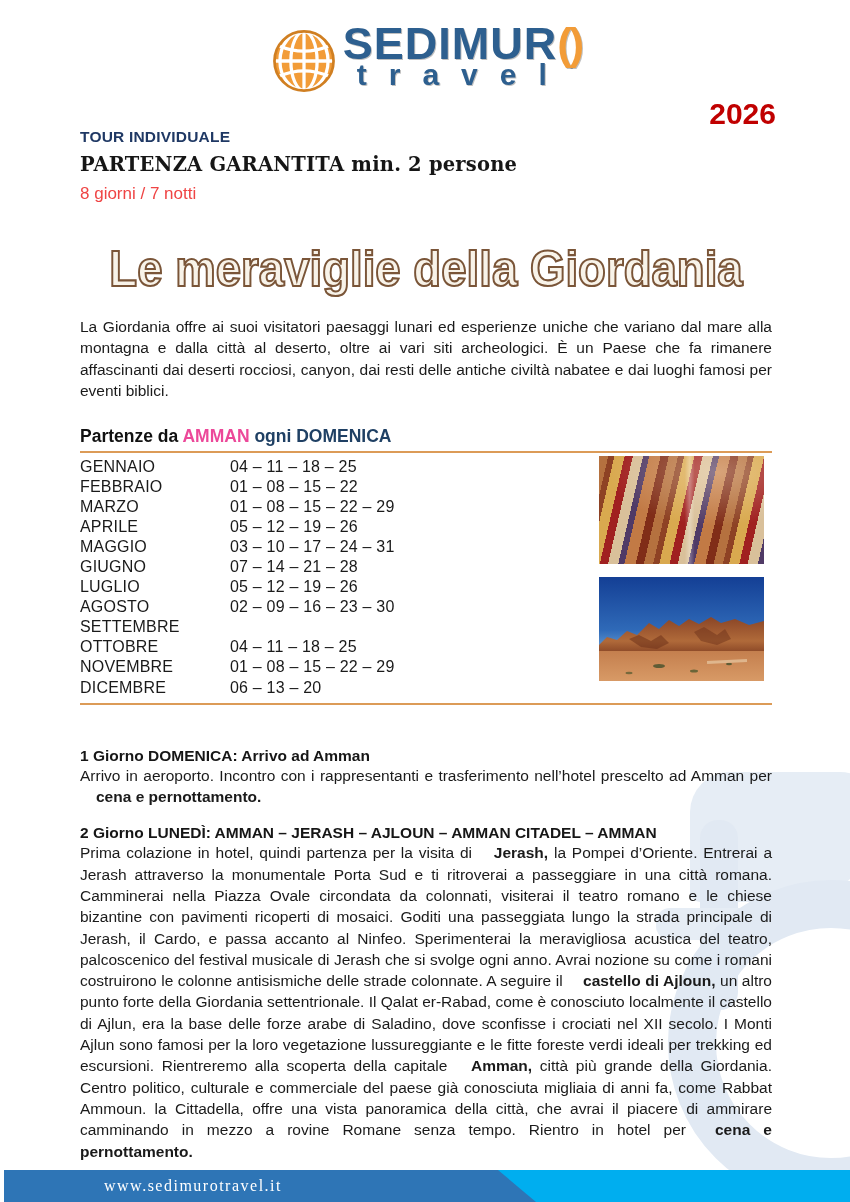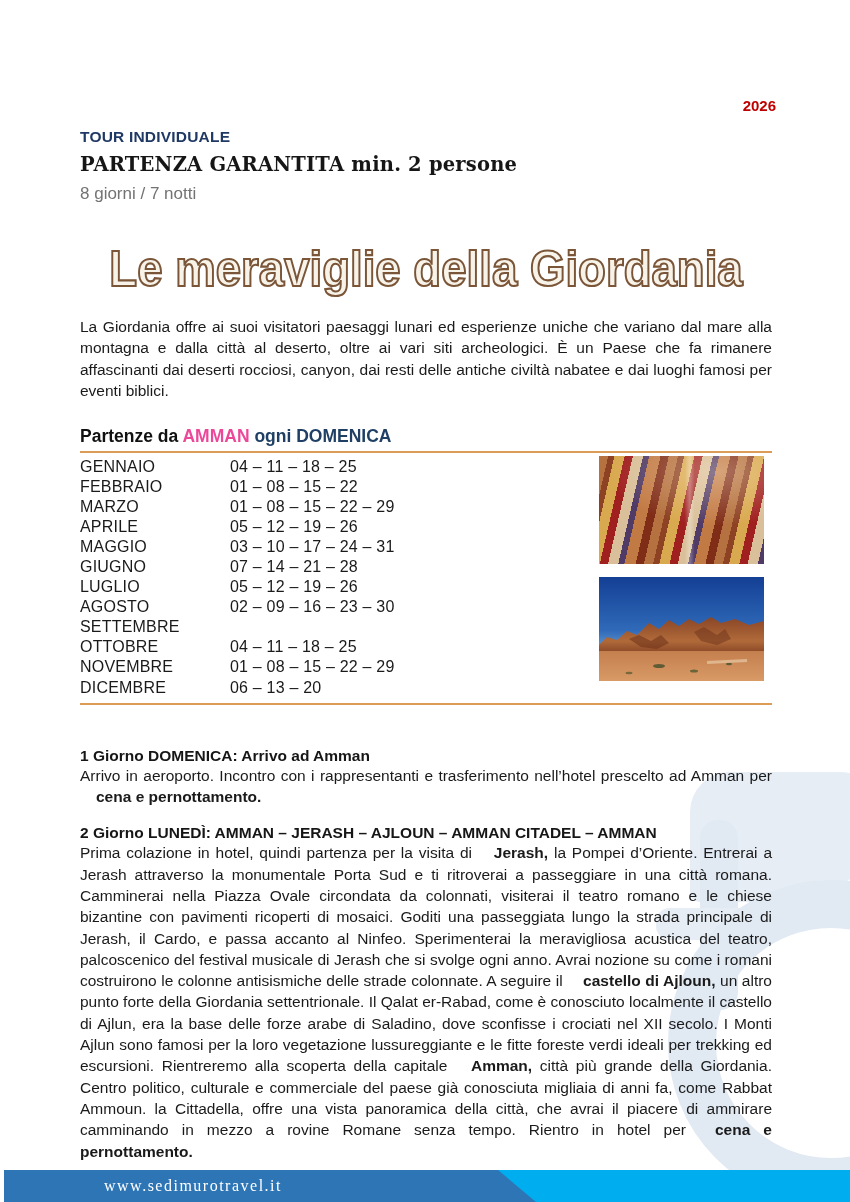--- a/index.html
+++ b/index.html
@@ -11,34 +11,34 @@
   .logo-wrap{position:absolute;top:24px;left:0;right:0;display:flex;justify-content:center;}
   .logo{display:flex;align-items:flex-start;}
   .globe{width:70px;height:70px;margin-top:2px;}
   .logo-text{margin-left:4px;line-height:0.9;}
   .brand{font-size:45px;font-weight:bold;color:#2d5f8f;letter-spacing:1px;
          text-shadow:1px 1px 0 rgba(0,0,0,0.25);}
   .brand .parens{color:#f29c38;letter-spacing:-3px;font-weight:bold;}
   .logo-sub{font-size:30px;font-weight:bold;color:#2d5f8f;letter-spacing:22px;
             margin-top:-4px;margin-left:14px;text-shadow:1px 1px 0 rgba(0,0,0,0.25);}
   
-  .year{position:absolute;top:97px;right:74px;font-size:15px;font-weight:bold;color:#c00000;}
+  .year{position:absolute;top:97px;right:74px;font-size:30px;font-weight:bold;color:#c00000;}
   
   .wm{position:absolute;z-index:0;}
   .wm-ring{left:668px;top:880px;width:230px;height:230px;border-radius:50%;
            border:48px solid #e1e9f3;background:transparent;}
   .wm-blob{left:690px;top:772px;width:190px;height:130px;border-radius:40px 40px 90px 10px;background:#e6edf5;}
   .wm-stem{left:700px;top:820px;width:38px;height:190px;border-radius:18px;background:#e1e9f3;}
   .wm-cross{left:656px;top:908px;width:120px;height:32px;border-radius:14px;background:#e6edf5;}
   
   .content{position:absolute;left:80px;width:692px;top:128px;z-index:1;}
   .tour-type{font-size:15.5px;font-weight:bold;color:#1f3864;margin:0 0 7px 0;letter-spacing:0.2px;}
   .guarantee{font-family:"DejaVu Serif", serif;font-size:19.5px;font-weight:bold;color:#161616;
              margin:0 0 8px 0;letter-spacing:0.2px;}
-  .duration{font-size:17px;color:#737373;margin:0;}
+  .duration{font-size:17px;color:#ef4444;margin:0;}
   .doc-title{margin:37px 0 0 0;text-align:center;font-size:47px;font-weight:800;
              letter-spacing:0px;color:#f8f3e9;-webkit-text-stroke:2px #7a5538;
              transform:scale(0.97,1.08);transform-origin:center;white-space:nowrap;}
   .intro{margin:20px 0 0 0;font-size:15.5px;line-height:1.38;text-align:justify;}
   
   .dep-heading{margin:24px 0 4px 0;font-size:17.5px;font-weight:bold;}
   .c-black{color:#111111;} .c-red{color:#ec4899;} .c-blue{color:#1f4064;}
   .b{font-weight:bold;margin-left:16px;}
   .dep-box{position:relative;border-top:2px solid #dc9b57;border-bottom:2px solid #dc9b57;
            padding:4px 0 5px 0;min-height:234px;}
@@ -73,20 +73,40 @@
 </head>
 <body>
 
 <div class="page">
 
   <div class="wm wm-blob"></div>
   <div class="wm wm-stem"></div>
   <div class="wm wm-cross"></div>
   <div class="wm wm-ring"></div>
 
+  <div class="logo-wrap">
+    <div class="logo">
+      <svg class="globe" viewBox="0 0 64 64">
+        <circle cx="32" cy="32" r="27" fill="#f29c38"></circle>
+        <g stroke="#ffffff" stroke-width="3" fill="none">
+          <ellipse cx="32" cy="32" rx="12" ry="27"></ellipse>
+          <ellipse cx="32" cy="32" rx="22" ry="27"></ellipse>
+          <line x1="32" y1="5" x2="32" y2="59"></line>
+          <line x1="5" y1="32" x2="59" y2="32"></line>
+          <path d="M9 18 Q32 28 55 18"></path>
+          <path d="M9 46 Q32 36 55 46"></path>
+        </g>
+        <circle cx="32" cy="32" r="27" fill="none" stroke="#d07f22" stroke-width="2.5"></circle>
+      </svg>
+      <div class="logo-text">
+        <div class="brand"><span>SEDIMUR</span><span class="parens">()</span></div>
+        <div class="logo-sub">travel</div>
+      </div>
+    </div>
+  </div>
 
   <div class="year">2026</div>
 
   <div class="content">
     <p class="tour-type">TOUR INDIVIDUALE</p>
     <p class="guarantee">PARTENZA GARANTITA min. 2 persone</p>
     <p class="duration">8 giorni / 7 notti</p>
 
     <h1 class="doc-title">Le meraviglie della Giordania</h1>
 

